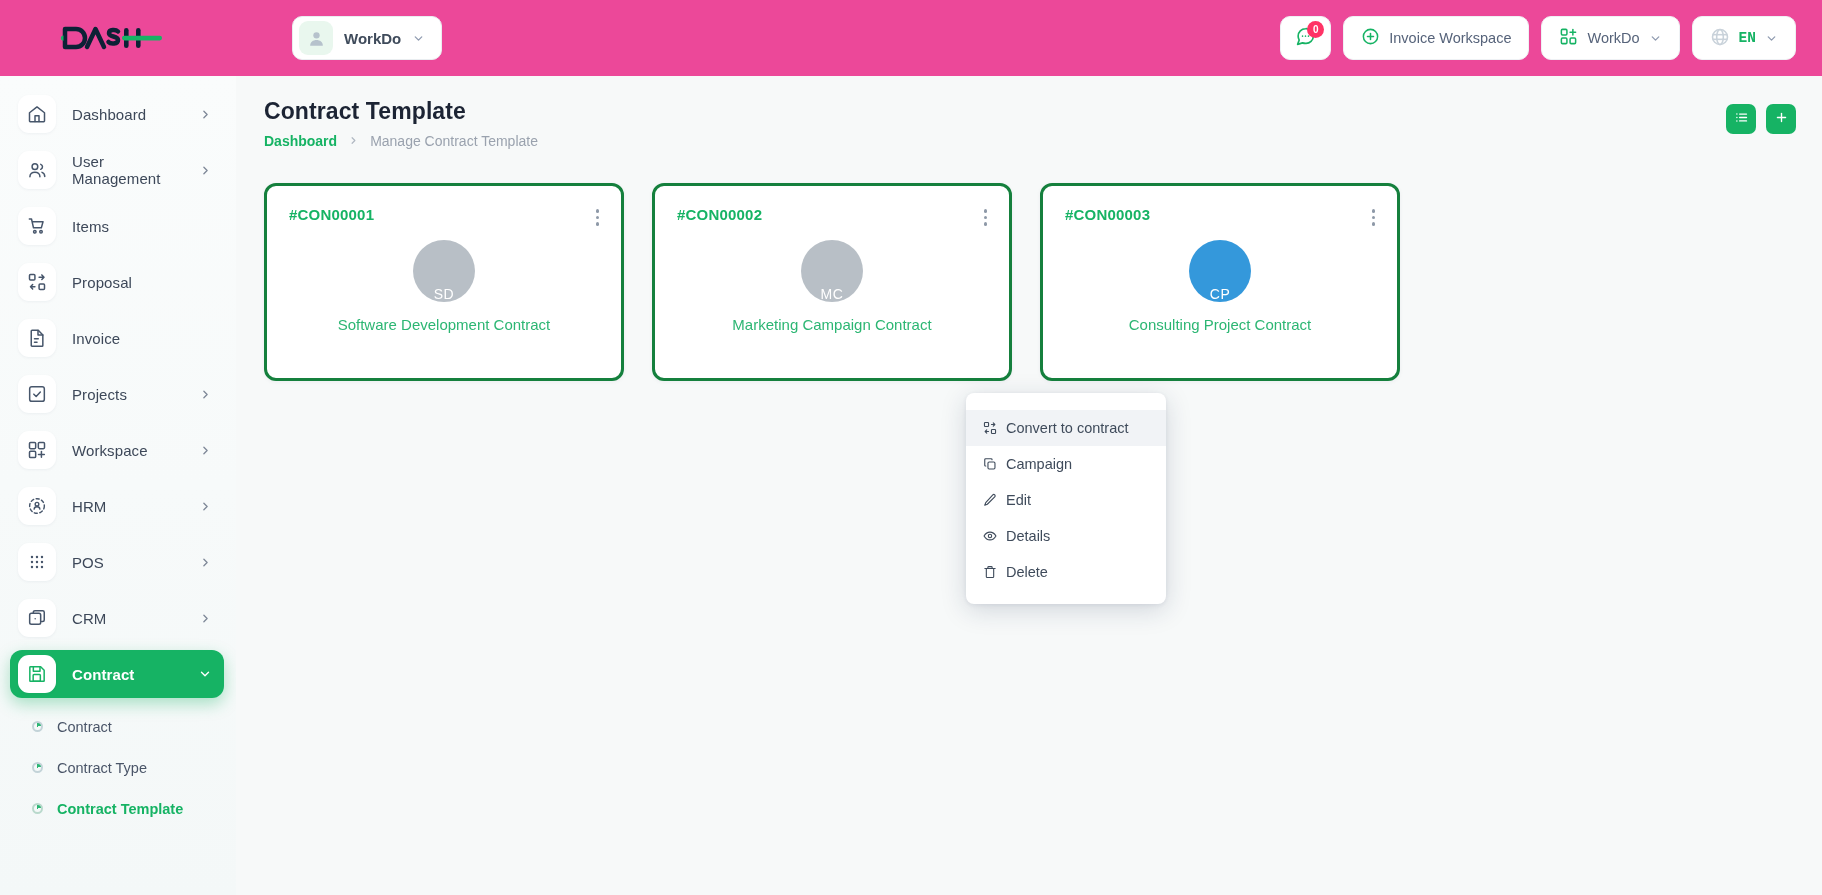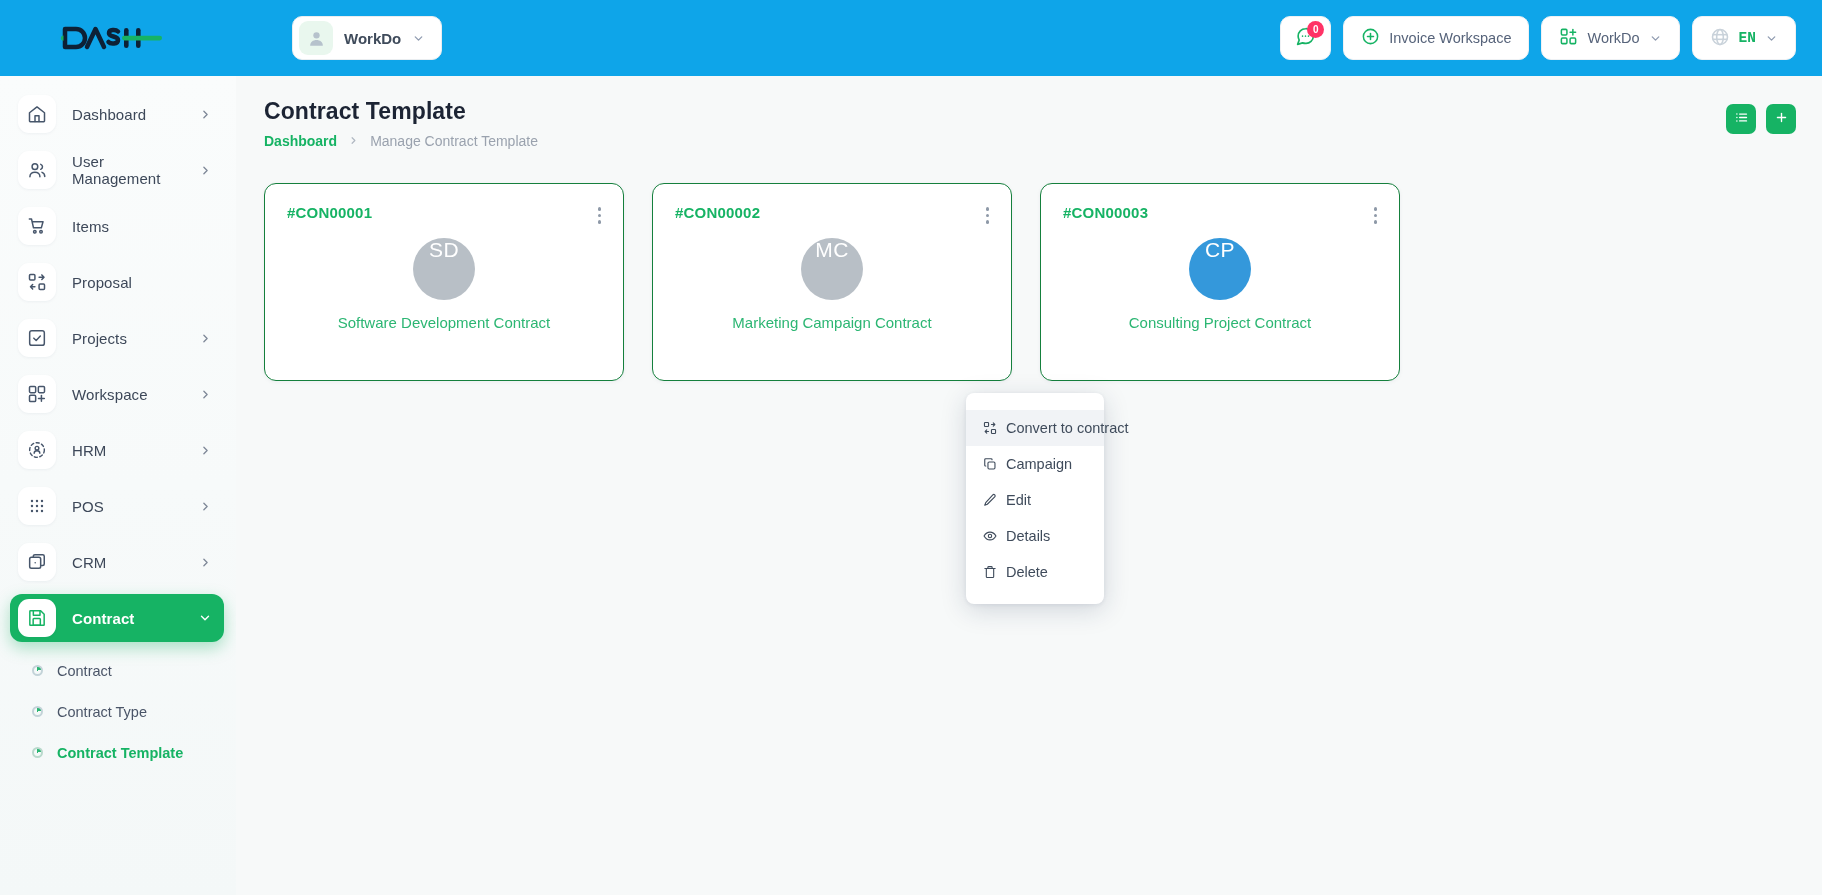--- a/index.html
+++ b/index.html
@@ -7,21 +7,21 @@
     width: 1822px; height: 895px;
     font-family: "Liberation Sans", sans-serif;
     background: #f7f9f9;
     overflow: hidden;
   }
   .app { position: relative; width: 1822px; height: 895px; display: flex; flex-direction: column; }
 
   
   .topbar {
     height: 76px; flex: 0 0 76px;
-    background: #0ea5e9;
+    background: #ec4899;
     display: flex; align-items: center;
     position: relative; z-index: 40;
   }
   .logo-zone { width: 236px; flex: 0 0 236px; display: flex; align-items: center; padding-left: 60px; }
   .logo { display: flex; align-items: center; height: 34px; }
   .topbar-left { display: flex; align-items: center; padding-left: 56px; }
   .workspace-chip {
     display: flex; align-items: center; gap: 11px;
     height: 44px; padding: 0 16px 0 6px;
     border: 1px solid #e9edf0; border-radius: 10px; background: #fff;
@@ -99,39 +99,39 @@
   .sq-btn {
     width: 30px; height: 30px; border-radius: 7px; background: #16b364;
     display: flex; align-items: center; justify-content: center; color: #fff;
   }
 
   
   .card-grid { margin-top: 34px; display: flex; gap: 28px; position: relative; }
   .card {
     width: 360px; height: 198px;
     background: #fff; border-radius: 12px;
-    border: 1px solid #15803d;
+    border: 3px solid #15803d;
     box-shadow: 0 1px 4px rgba(24,39,75,.05);
     position: relative; padding: 20px 22px;
   }
   .card-top { display: flex; align-items: flex-start; }
   .card-code { font-size: 15px; font-weight: 700; color: #16b364; letter-spacing: .2px; }
   .dots { margin-left: auto; display: flex; flex-direction: column; gap: 3px; padding-top: 3px; }
   .dots i { width: 3.5px; height: 3.5px; border-radius: 50%; background: #8e99a8; display: block; }
   .avatar {
     width: 62px; height: 62px; border-radius: 50%;
-    display: flex; align-items: flex-start; justify-content: center;
-    color: #fff; font-size: 21px; font-weight: 500; letter-spacing: .5px;
+    display: flex; align-items: flex-end; justify-content: center;
+    color: #fff; font-size: 14px; font-weight: 500; letter-spacing: .5px;
     margin: 14px auto 0;
   }
   .card-name { margin-top: 14px; text-align: center; font-size: 15px; color: #2cb673; }
 
   
   .ctx-menu {
-    position: absolute; left: 702px; top: 210px; width: 138px;
+    position: absolute; left: 702px; top: 210px; width: 200px;
     background: #fff; border-radius: 8px;
     box-shadow: 0 6px 26px rgba(24,39,75,.17), 0 1px 4px rgba(24,39,75,.08);
     padding: 17px 0 14px; z-index: 60;
   }
   .ctx-item {
     display: flex; align-items: center; gap: 9px;
     height: 36px; padding: 0 17px;
     font-size: 14.5px; color: #3f4b5b; white-space: nowrap;
   }
   .ctx-item.hl { background: #f1f3f6; }
@@ -288,20 +288,31 @@
           <svg width="20" height="20" viewBox="0 0 24 24" fill="none" stroke="#47566b" stroke-width="1.8" stroke-linecap="round" stroke-linejoin="round">
               <rect x="3" y="3" width="6.5" height="6.5" rx="1.2"></rect>
               <rect x="14.5" y="14.5" width="6.5" height="6.5" rx="1.2"></rect>
               <path d="M14.5 6.2h5.3M17.8 3.5l2.6 2.7-2.6 2.7"></path>
               <path d="M9.5 17.8H4.2M6.8 15.1 4.2 17.8l2.6 2.7"></path>
             </svg>
         </span>
         <span class="nav-label">Proposal</span>
       </div>
 
+      <div class="nav-item">
+        <span class="nav-tile">
+          <svg width="20" height="20" viewBox="0 0 24 24" fill="none" stroke="#47566b" stroke-width="1.8" stroke-linecap="round" stroke-linejoin="round">
+              <path d="M6 2.8h7.5L19 8.4V21a.9.9 0 0 1-.9.9H6a.9.9 0 0 1-.9-.9V3.7A.9.9 0 0 1 6 2.8z"></path>
+              <path d="M13.2 3v5.5H19"></path>
+              <line x1="9" y1="13" x2="13.5" y2="13"></line>
+              <line x1="9" y1="17" x2="12" y2="17"></line>
+            </svg>
+        </span>
+        <span class="nav-label">Invoice</span>
+      </div>
 
 
       <div class="nav-item">
         <span class="nav-tile">
           <svg width="20" height="20" viewBox="0 0 24 24" fill="none" stroke="#47566b" stroke-width="1.8" stroke-linecap="round" stroke-linejoin="round">
               <rect x="3.2" y="3.2" width="17.6" height="17.6" rx="2.6"></rect>
               <polyline points="8.2 12.2 11 14.9 16 9.6"></polyline>
             </svg>
         </span>
         <span class="nav-label">Projects</span>

